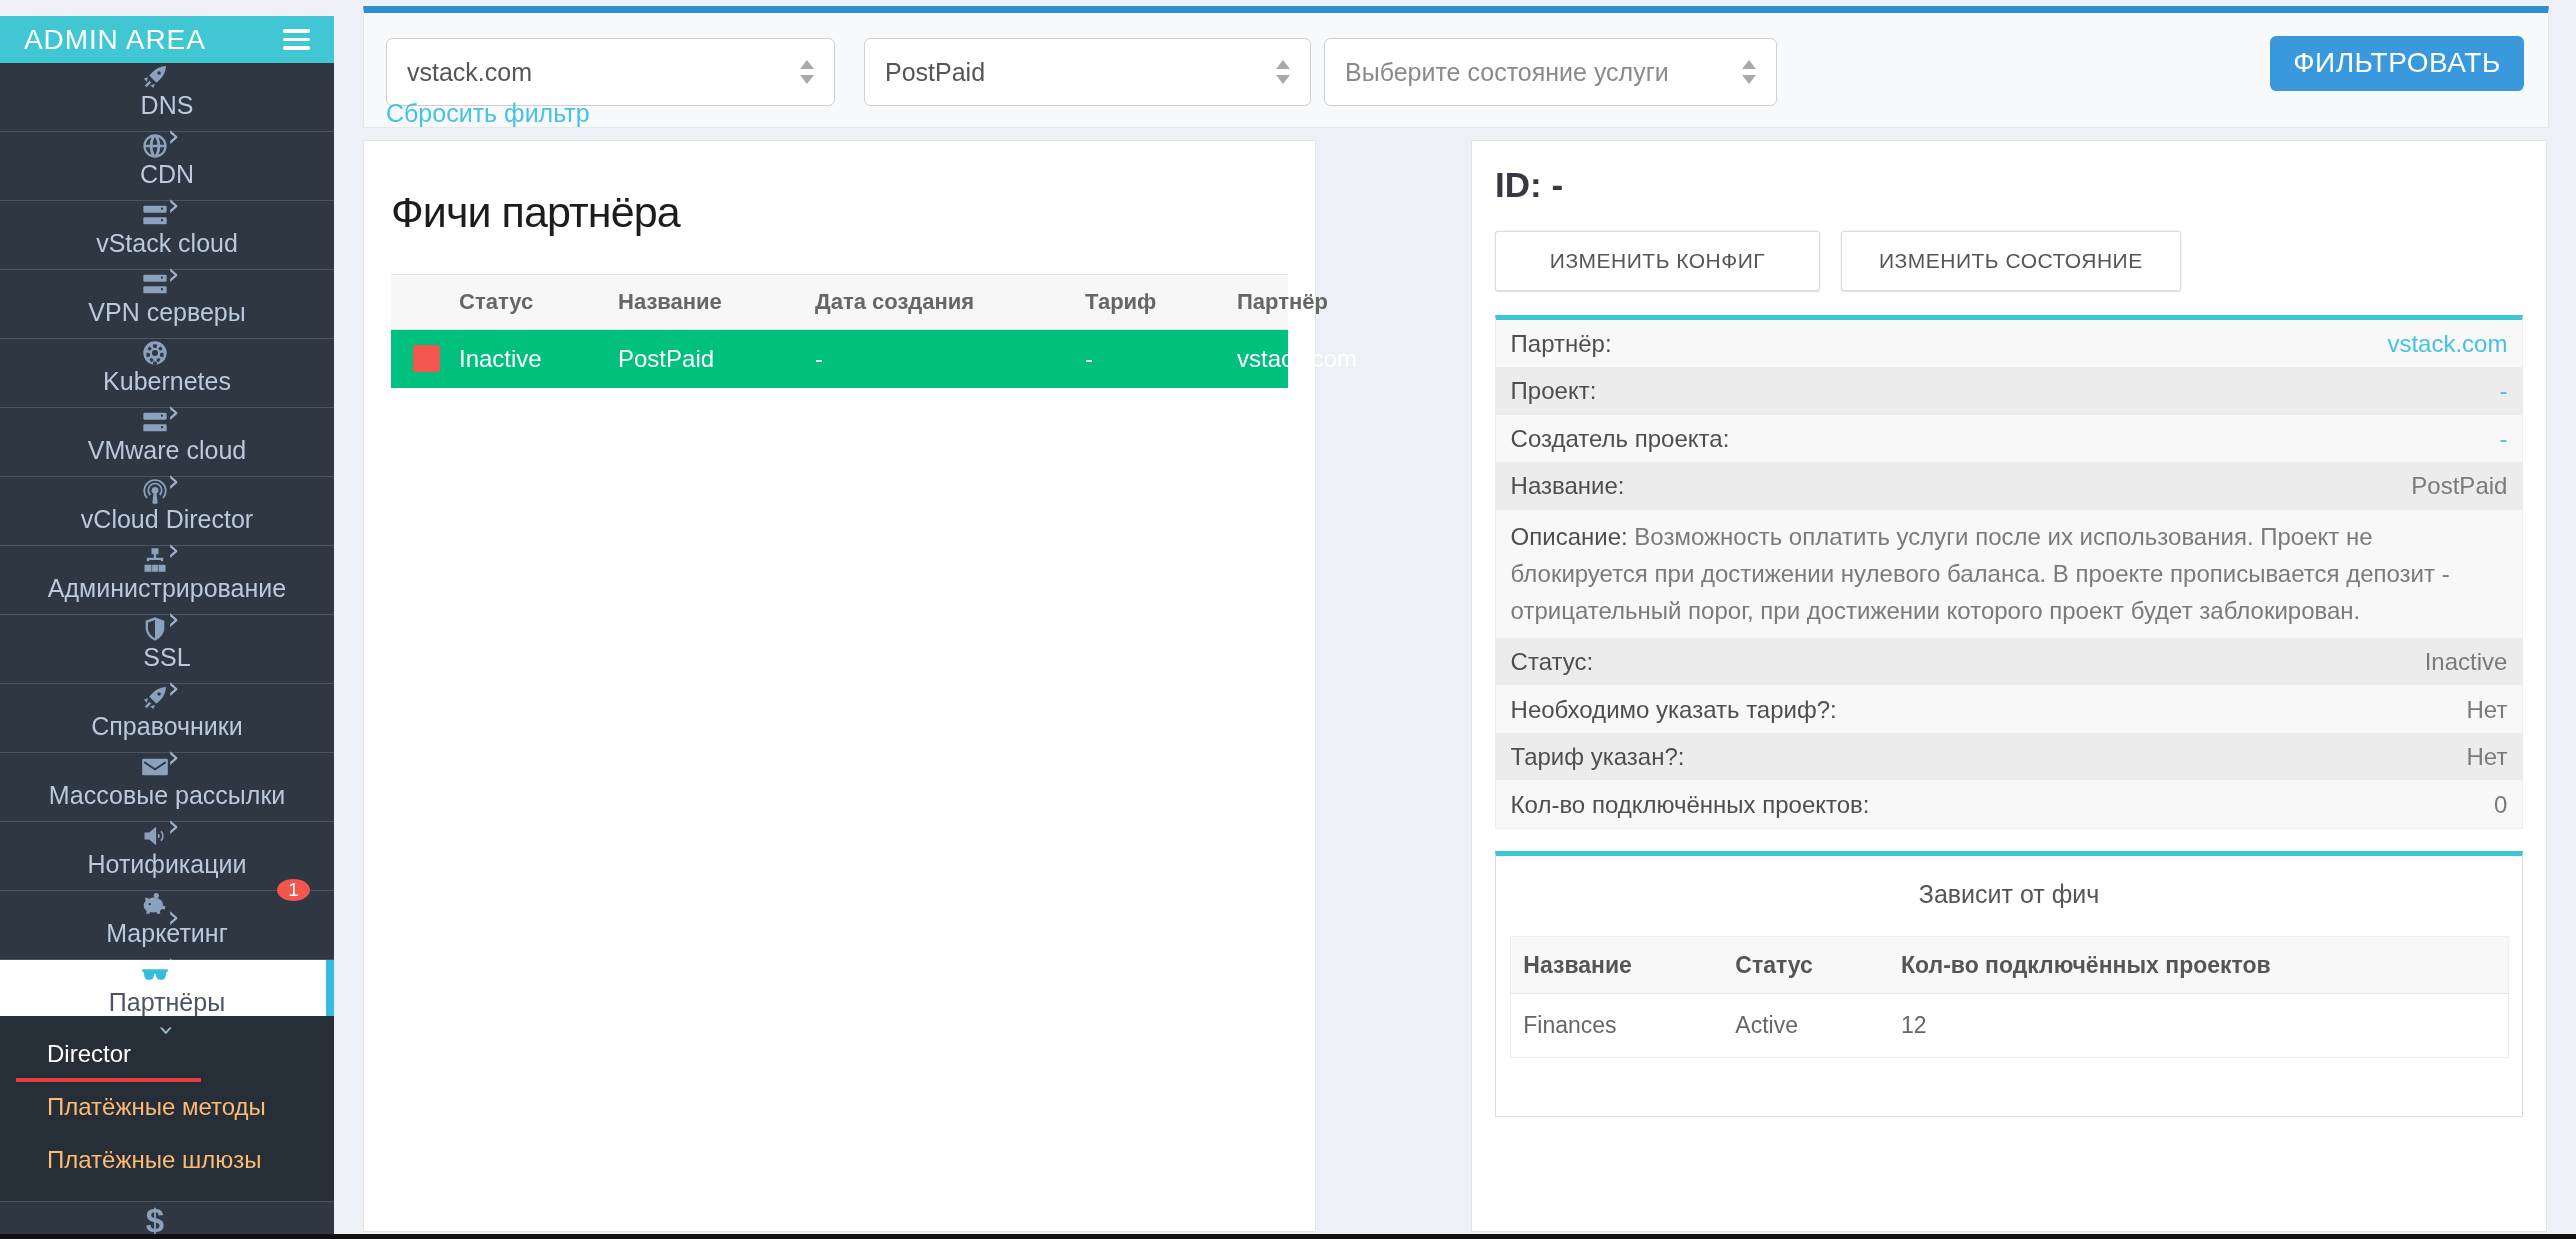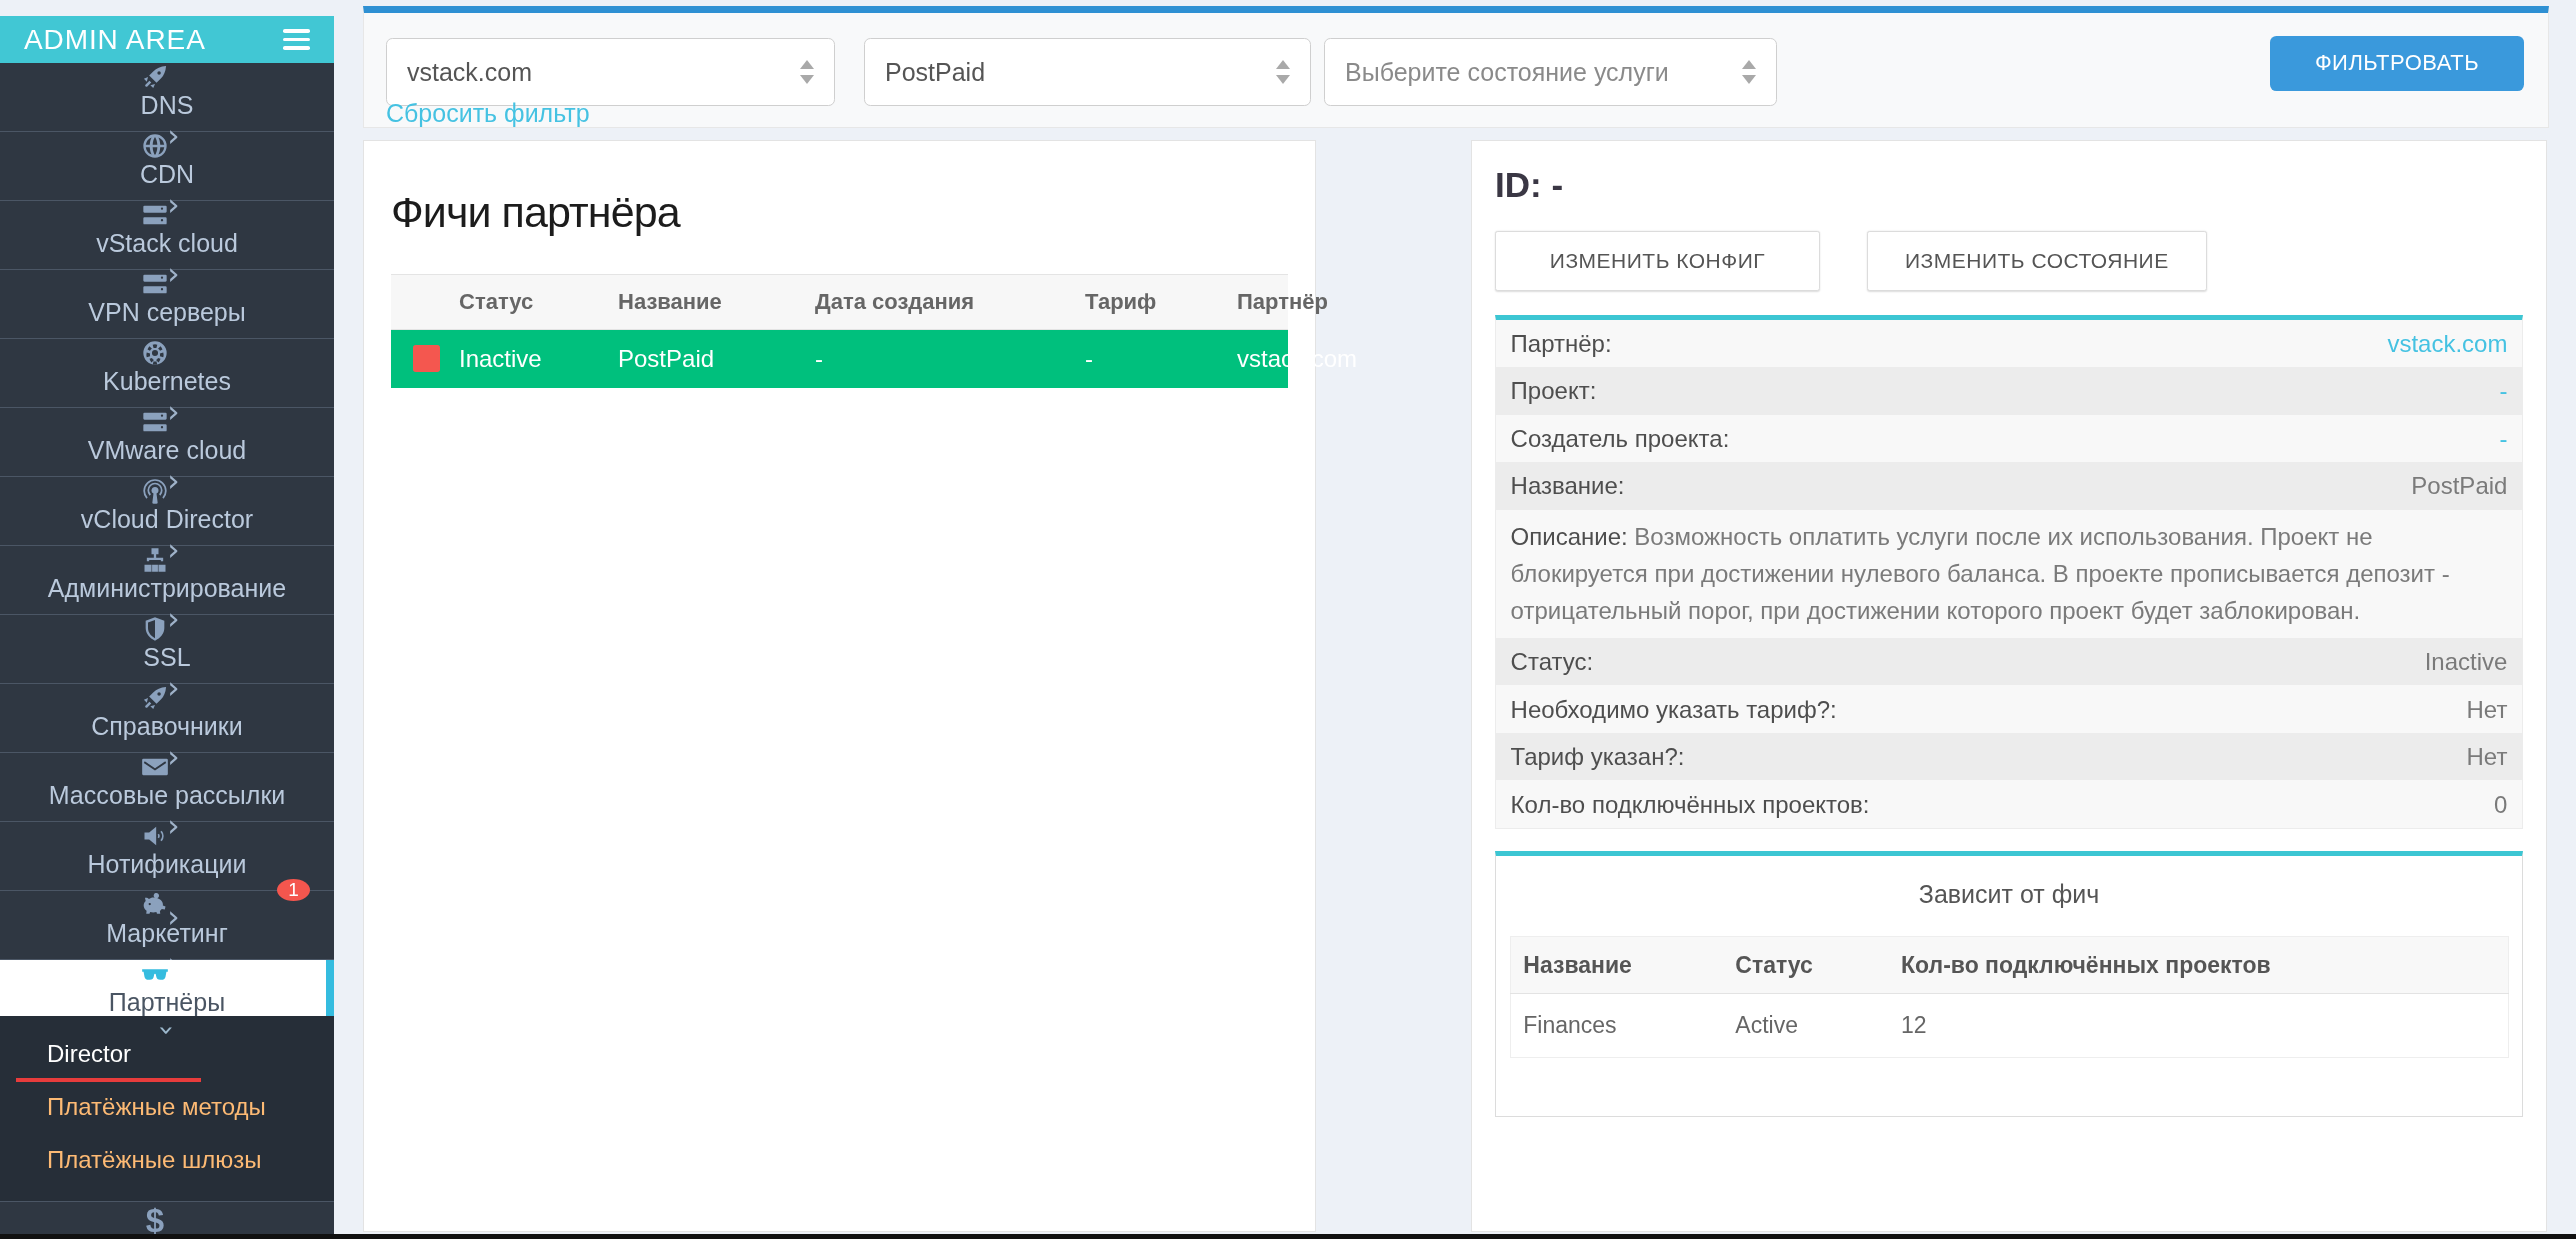--- a/index.html
+++ b/index.html
@@ -52,21 +52,21 @@
           display:flex;align-items:center;padding:0 20px;font-size:25px;color:#555;cursor:pointer;}
   .select--1{left:22px;width:449px;}
   .select--2{left:500px;width:447px;}
   .select--3{left:960px;width:453px;color:#8a8a8a;}
   .select .value{flex:1;white-space:nowrap;overflow:hidden;}
   .sort-arrows{display:flex;flex-direction:column;gap:5.5px;margin-left:11px;}
   .sort-arrows i{display:block;width:0;height:0;border-left:7.3px solid transparent;border-right:7.3px solid transparent;}
   .sort-arrows i.up{border-bottom:9px solid #a9a9a9;}
   .sort-arrows i.down{border-top:9px solid #a9a9a9;}
   .filter-btn{position:absolute;right:24px;top:23px;width:254px;height:55px;background:var(--blue);color:#fff;
-              border:none;border-radius:6.4px;font-size:22px;font-family:inherit;cursor:pointer;letter-spacing:0.5px;}
+              border:none;border-radius:6.4px;font-size:28px;font-family:inherit;cursor:pointer;letter-spacing:0.5px;}
   .reset-link{position:absolute;left:22px;top:86px;color:var(--link);font-size:25px;text-decoration:none;cursor:pointer;}
 
   
   .left-card{position:absolute;left:363px;top:140px;width:953px;height:1092px;background:#fff;
              border:0.9px solid #e3e3e3;padding:0 27px;}
   .page-title{font-size:43px;font-weight:300;color:#1c1c1c;letter-spacing:-0.9px;margin:47px 0 37px;}
   .feat-table{width:100%;border-collapse:collapse;table-layout:fixed;}
   .feat-table col:nth-child(1){width:57px;}
   .feat-table col:nth-child(2){width:159px;}
   .feat-table col:nth-child(3){width:197px;}
@@ -75,21 +75,21 @@
   .feat-table thead tr{background:#f7f7f7;border-top:0.9px solid #e4e4e4;border-bottom:0.9px solid #e4e4e4;}
   .feat-table th{height:55px;text-align:left;font-size:22px;font-weight:700;color:#666;padding:0 11px;}
   .feat-row{background:var(--green);color:#fff;cursor:pointer;}
   .feat-row td{height:58px;font-size:24px;padding:0 11px;}
   .status-square{width:27px;height:27px;border-radius:2.7px;background:var(--red);margin-left:11px;}
 
   
   .right-card{position:absolute;left:1471px;top:140px;width:1076px;height:1092px;background:#fff;
               border:0.9px solid #e3e3e3;padding:0 23px;}
   .id-title{margin-top:24px;font-size:35px;font-weight:700;color:#3a3744;}
-  .btn-row{margin-top:25.6px;display:flex;gap:47px;}
+  .btn-row{margin-top:25.6px;display:flex;gap:21px;}
   .btn{min-width:325px;height:60px;background:#fff;border:0.9px solid #dcdcdc;border-radius:2.7px;
        box-shadow:0 0.9px 1.8px rgba(0,0,0,.14);font-size:21px;color:#555;font-family:inherit;
        display:flex;align-items:center;justify-content:center;letter-spacing:0.5px;cursor:pointer;padding:0 37px;}
   .details{margin-top:24px;background:#f8f8f8;border:0.9px solid #ececec;border-top:5.5px solid #3cc6d3;}
   .d-row{display:flex;justify-content:space-between;align-items:baseline;padding:8.2px 14.6px;font-size:24px;line-height:1.3;}
   .d-row--stripe{background:#ececec;}
   .d-row--block{display:block;}
   .d-label{font-weight:400;color:#4e4e4e;}
   .d-value{color:#7a7a7a;text-align:right;}
   .d-value--link{color:var(--link);cursor:pointer;}

